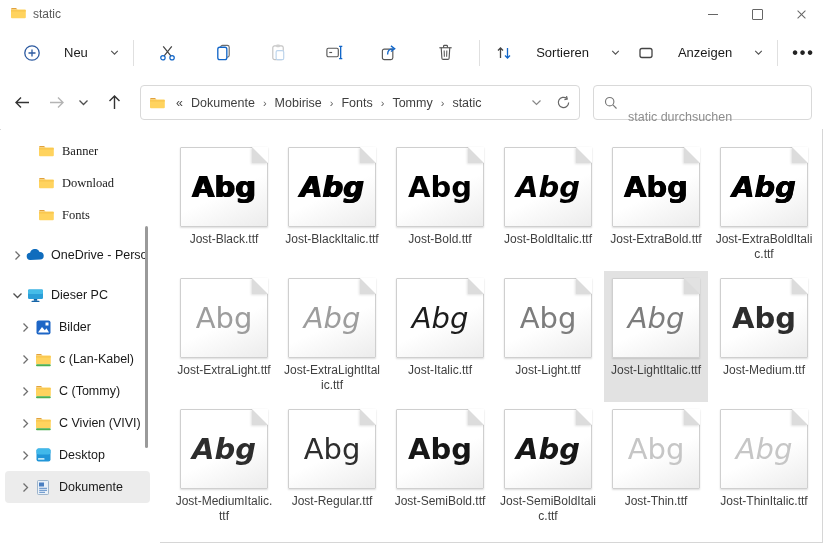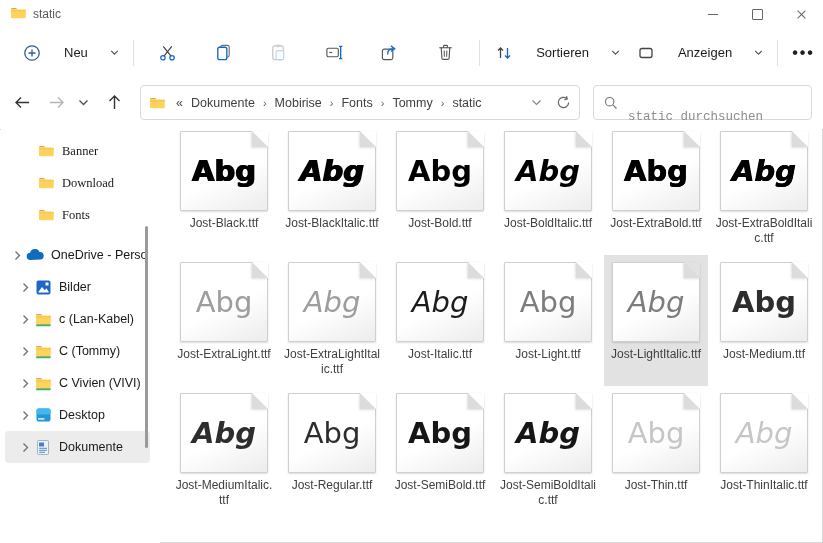--- a/index.html
+++ b/index.html
@@ -30,33 +30,33 @@
   .icobtn{width:40px;display:flex;justify-content:center;}
   
   .addr{position:absolute;left:0;top:77px;right:0;height:52px;background:#fff;}
   .navbtn{position:absolute;top:9px;width:32px;height:32px;display:flex;align-items:center;justify-content:center;}
   .crumbbox{position:absolute;left:140px;top:8px;width:440px;height:35px;border:1px solid #d9d9d9;border-radius:4px;background:#fff;display:flex;align-items:center;padding:0 8px;box-sizing:border-box;}
   .crumb{font-size:12.5px;color:#3f3f3f;padding:3px 4px;border-radius:3px;}
   .csep{font-size:11px;color:#5f5f5f;padding:0 4px;}
   .coverflow{font-size:12.5px;color:#3f3f3f;padding:0 4px;}
   .crumbbox .spacer{flex:1;}
   .searchbox{position:absolute;left:593px;top:8px;width:219px;height:35px;border:1px solid #d9d9d9;border-radius:4px;background:#fff;display:flex;align-items:center;padding:0 10px;box-sizing:border-box;gap:8px;}
-  .searchbox input{border:none;outline:none;flex:1;font-size:12.5px;color:#333;font-family:Liberation Mono, monospace;background:transparent;margin-top:28px;}
+  .searchbox input{border:none;outline:none;flex:1;font-size:12.5px;color:#333;font-family:Liberation Sans, sans-serif;background:transparent;margin-top:28px;}
   .searchbox input::placeholder{color:#8d8d8d;}
   
   .sidebar{position:absolute;left:0;top:130px;width:160px;bottom:0;background:#fff;}
   .srow{display:flex;align-items:center;height:32px;font-size:12.5px;color:#191919;white-space:nowrap;overflow:hidden;}
   .srow .chev{width:18px;display:flex;justify-content:center;flex:none;}
   .srow .sicon{width:18px;height:16px;margin-right:7px;display:flex;align-items:center;justify-content:center;flex:none;}
   .lvl0{padding-left:8px;} .lvl1{padding-left:16px;} .lvl2{padding-left:37px;font-family:Liberation Serif, serif;}
   .srow.sel{background:#ececec;border-radius:4px;margin-left:5px;margin-right:10px;padding-left:11px;}
   .gap8{margin-top:8px;}
   .sscroll{position:absolute;left:145px;top:96px;width:3px;height:222px;background:#9a9a9a;border-radius:2px;}
   
-  .grid{position:absolute;left:172px;top:124px;display:grid;grid-template-columns:repeat(6,104px);column-gap:4px;grid-auto-rows:131px;}
+  .grid{position:absolute;left:172px;top:140px;display:grid;grid-template-columns:repeat(6,104px);column-gap:4px;grid-auto-rows:131px;}
   .tile{--tilebg:#ffffff;width:104px;box-sizing:border-box;padding-top:7px;padding-bottom:3px;text-align:center;background:var(--tilebg);}
   .tile.selected{--tilebg:#e2e2e2;}
   .ficon{position:relative;width:86px;height:78px;margin:0 auto;background:linear-gradient(155deg,#ffffff 55%,#ececec);border:1px solid #cfcfcf;border-radius:1px;box-shadow:0 1px 2px rgba(0,0,0,.14);display:flex;align-items:center;justify-content:center;}
   .ficon::before{content:"";position:absolute;top:-1px;right:-1px;width:0;height:0;border-style:solid;border-width:0 16px 16px 0;border-color:transparent var(--tilebg) #dcdcdc transparent;filter:drop-shadow(-1px 1px 1px rgba(0,0,0,.12));}
   .abg{font-family:"DejaVu Sans","Liberation Sans",sans-serif;font-size:29px;line-height:1;}
   .fname{margin:5px auto 0;max-width:98px;font-size:12px;line-height:14.5px;color:#404040;word-break:break-all;}
   
   .s-black,.s-black-i{font-weight:700;color:#000;text-shadow:0.7px 0 0 #000,-0.7px 0 0 #000;}
   .s-xbold,.s-xbold-i{font-weight:700;color:#000;text-shadow:0.4px 0 0 #000,-0.4px 0 0 #000;}
   .s-bold,.s-bold-i{font-weight:700;color:#000;}
@@ -291,20 +291,36 @@
         </svg>
       </span>
     <span class="sicon">
       <svg width="18" height="12" viewBox="0 0 18 12">
           <path d="M4.5 11 a3.6 3.6 0 0 1 -.4-7.2 A5 5 0 0 1 13.6 3 a3.8 3.8 0 0 1 .6 7.6 z" fill="#0f6cbd"></path>
         </svg>
     </span>
     <span>OneDrive - Perso</span>
   </div>
 
+  <div class="srow lvl0 gap8">
+    <span class="chev">
+        <svg width="11" height="11" viewBox="0 0 11 11">
+          <use href="#i-chev-d"></use>
+        </svg>
+      </span>
+    <span class="sicon">
+      <svg width="17" height="15" viewBox="0 0 17 15">
+          <rect x="1" y="1.5" width="15" height="9.5" rx="1.2" fill="#2b9fd8"></rect>
+          <rect x="1" y="1.5" width="15" height="4.5" rx="1.2" fill="#45bce8"></rect>
+          <rect x="6.8" y="11" width="3.4" height="1.8" fill="#1565a8"></rect>
+          <rect x="4.5" y="12.8" width="8" height="1.2" rx="0.6" fill="#1565a8"></rect>
+        </svg>
+    </span>
+    <span>Dieser PC</span>
+  </div>
 
   <div class="srow lvl1">
     <span class="chev">
         <svg width="11" height="11" viewBox="0 0 11 11">
           <use href="#i-chev-r"></use>
         </svg>
       </span>
     <span class="sicon">
       <svg width="15" height="15" viewBox="0 0 15 15">
           <rect x="0.5" y="0.5" width="14" height="14" rx="2" fill="#1e66c6"></rect>

